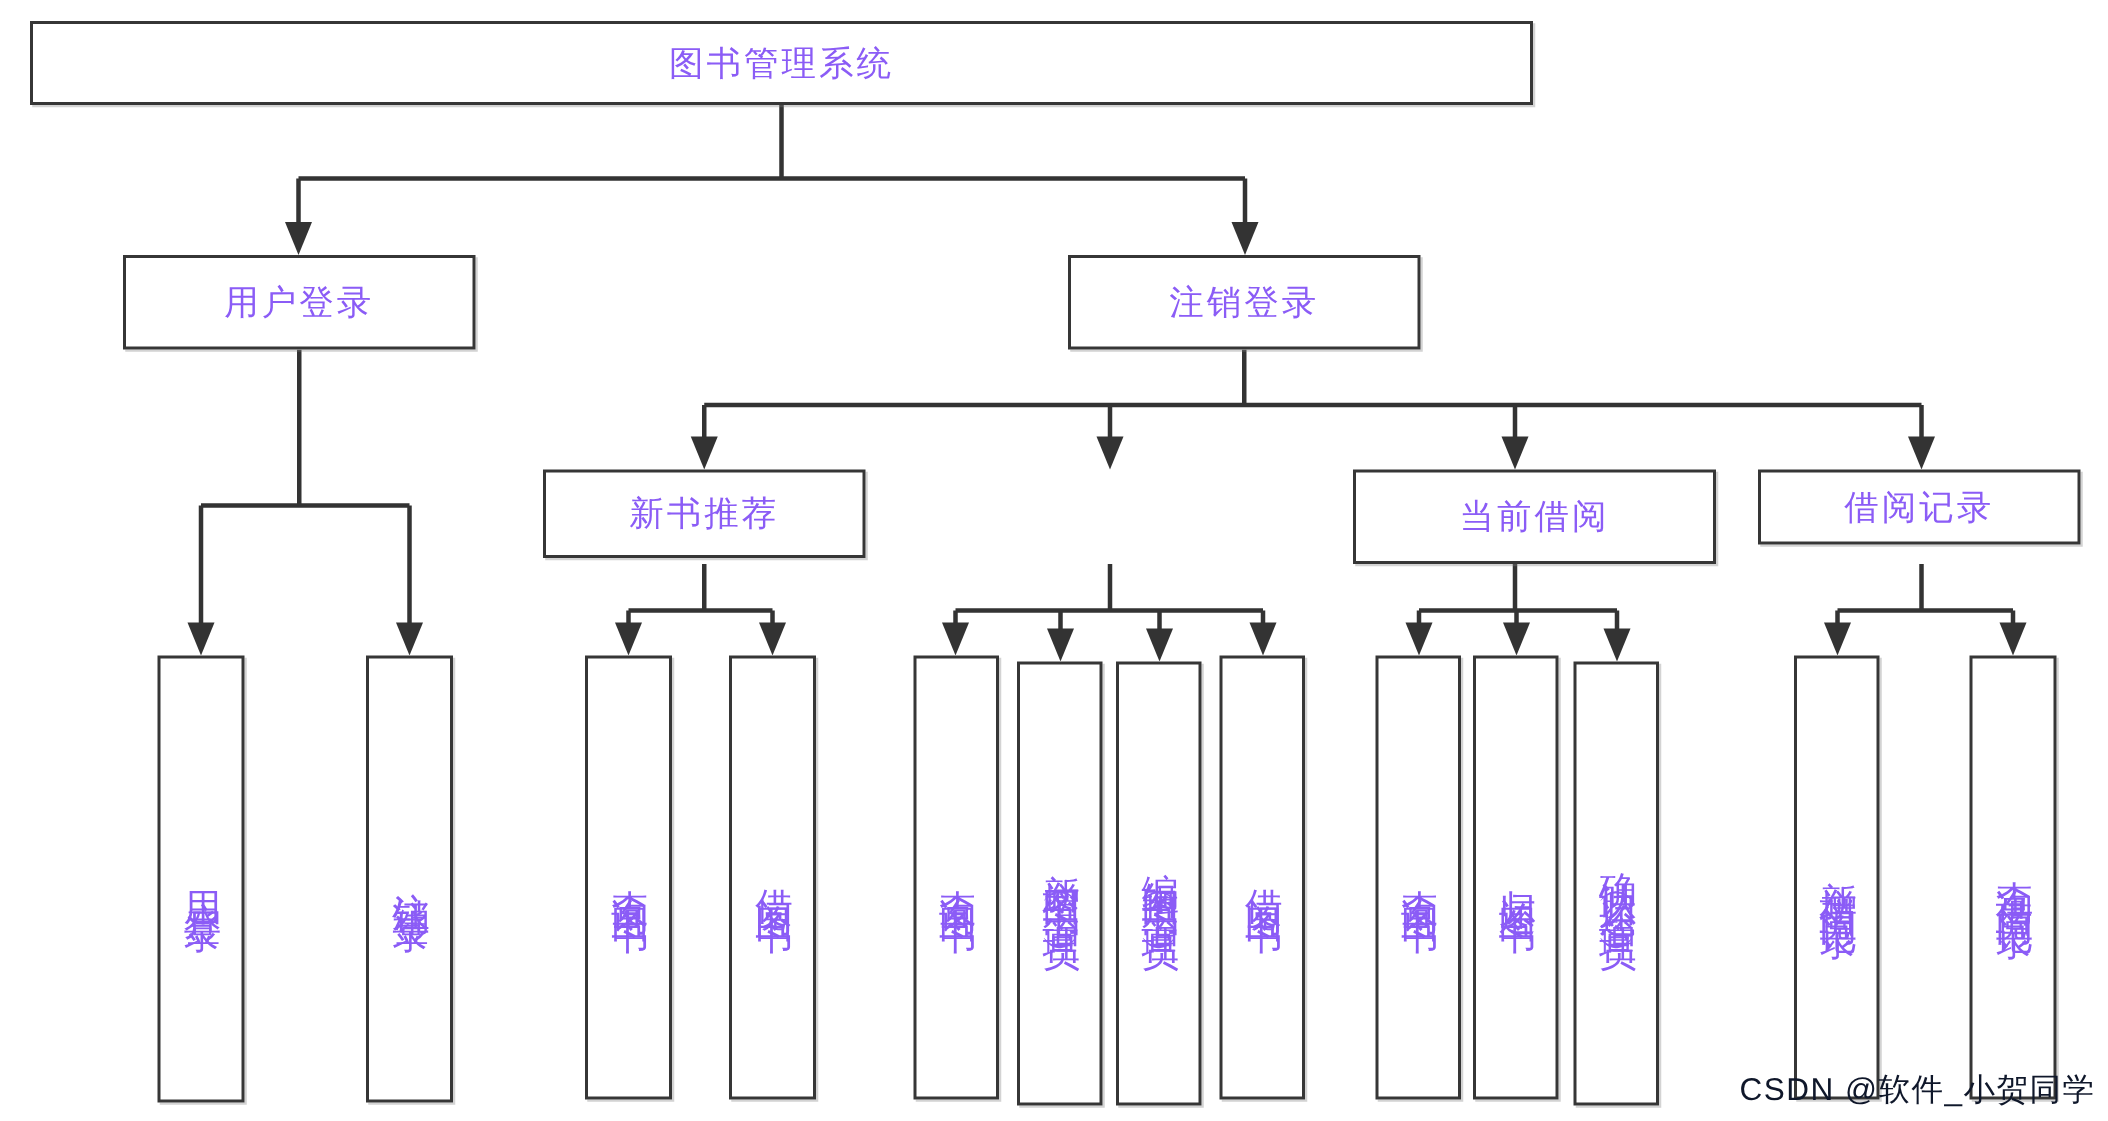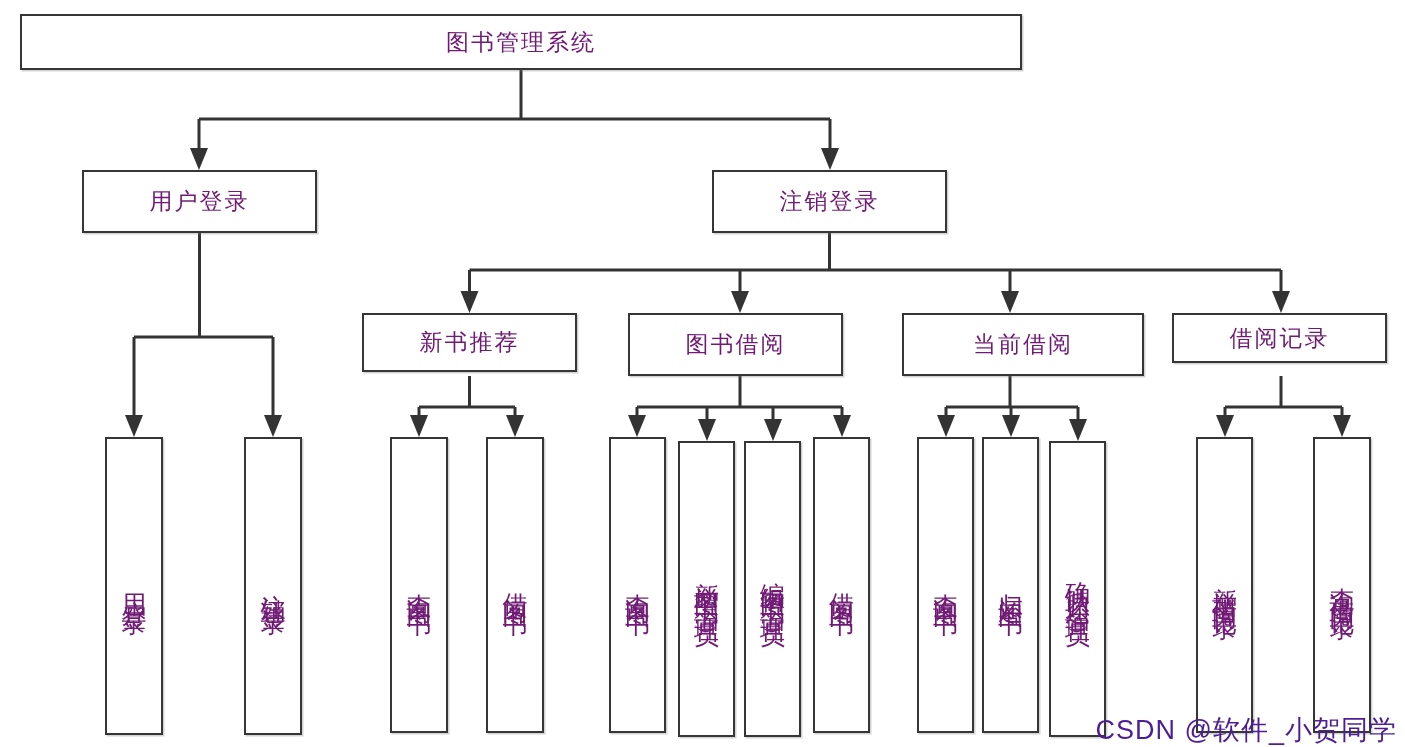--- a/index.html
+++ b/index.html
@@ -23,42 +23,42 @@
   }
   .node {
     position: absolute;
     box-sizing: border-box;
     background: #ffffff;
     border: 2px solid #363636;
     box-shadow: 1.5px 1.5px 0 rgba(130,130,130,0.35);
     display: flex;
     align-items: center;
     justify-content: center;
-    color: #701a75;
+    color: #8b5cf6;
     z-index: 1;
   }
   .hbox {
     font-size: 23px;
     letter-spacing: 2px;
     white-space: nowrap;
   }
   .vbox span {
     writing-mode: vertical-rl;
     text-orientation: mixed;
     font-size: 25px;
     letter-spacing: 6px;
     line-height: 1;
     white-space: nowrap;
   }
   .watermark {
     position: absolute;
     right: 8px;
     top: 712px;
-    font-size: 27px;
-    color: #4c1d95;
+    font-size: 21px;
+    color: #0f172a;
     letter-spacing: 1px;
     z-index: 2;
     white-space: nowrap;
   }
 </style>
 </head>
 <body>
 
 <div class="canvas">
 
@@ -101,21 +101,20 @@
       <polygon points="1333,415 1351,415 1342,437"></polygon>
     </g>
   </svg>
 
   <div class="node hbox" style="left:20px;top:14px;width:1002px;height:56px">图书管理系统</div>
 
   <div class="node hbox" style="left:82px;top:170px;width:235px;height:63px">用户登录</div>
   <div class="node hbox" style="left:712px;top:170px;width:235px;height:63px">注销登录</div>
 
   <div class="node hbox" style="left:362px;top:313px;width:215px;height:59px">新书推荐</div>
-  <div class="node hbox" style="left:628px;top:313px;width:215px;height:63px">图书借阅</div>
   <div class="node hbox" style="left:902px;top:313px;width:242px;height:63px">当前借阅</div>
   <div class="node hbox" style="left:1172px;top:313px;width:215px;height:50px">借阅记录</div>
 
   <div class="node vbox" style="left:105px;top:437px;width:58px;height:298px">
     <span>用户登录</span>
   </div>
   <div class="node vbox" style="left:244px;top:437px;width:58px;height:298px">
     <span>注销登录</span>
   </div>
 

